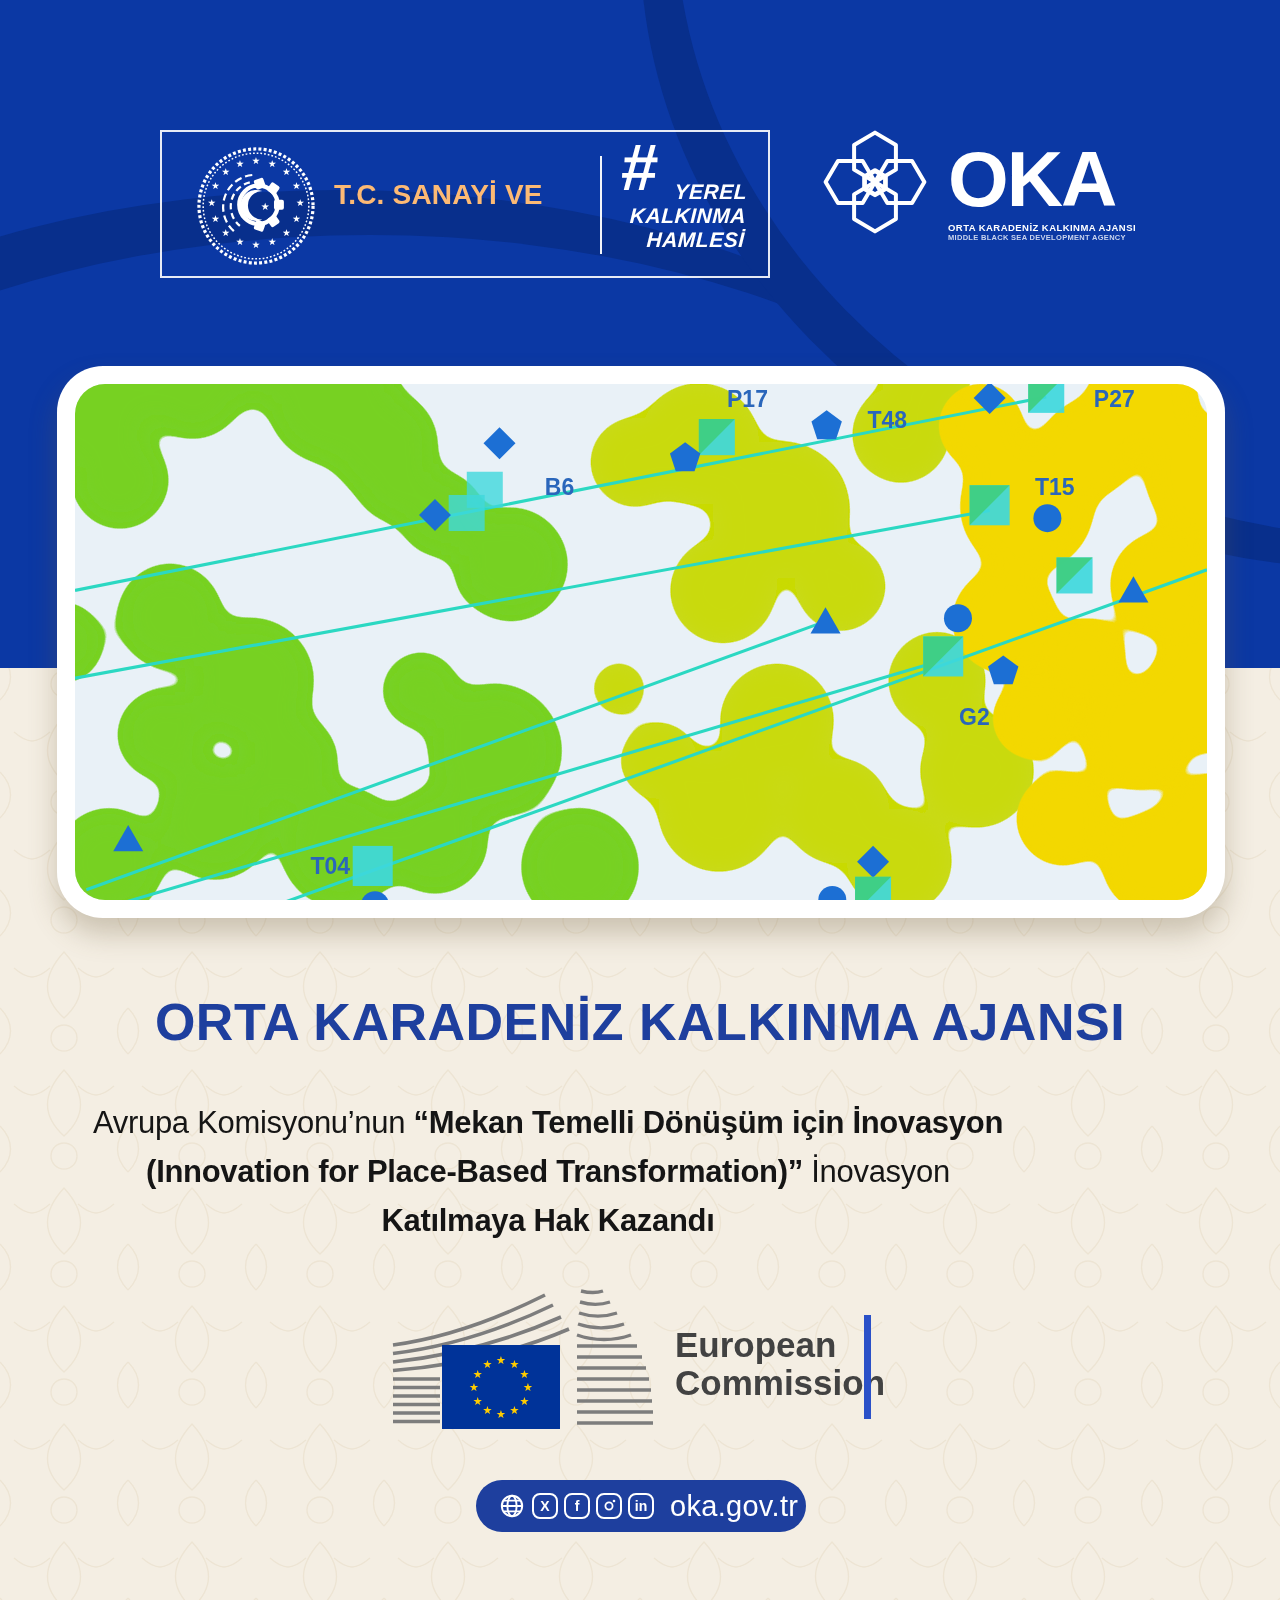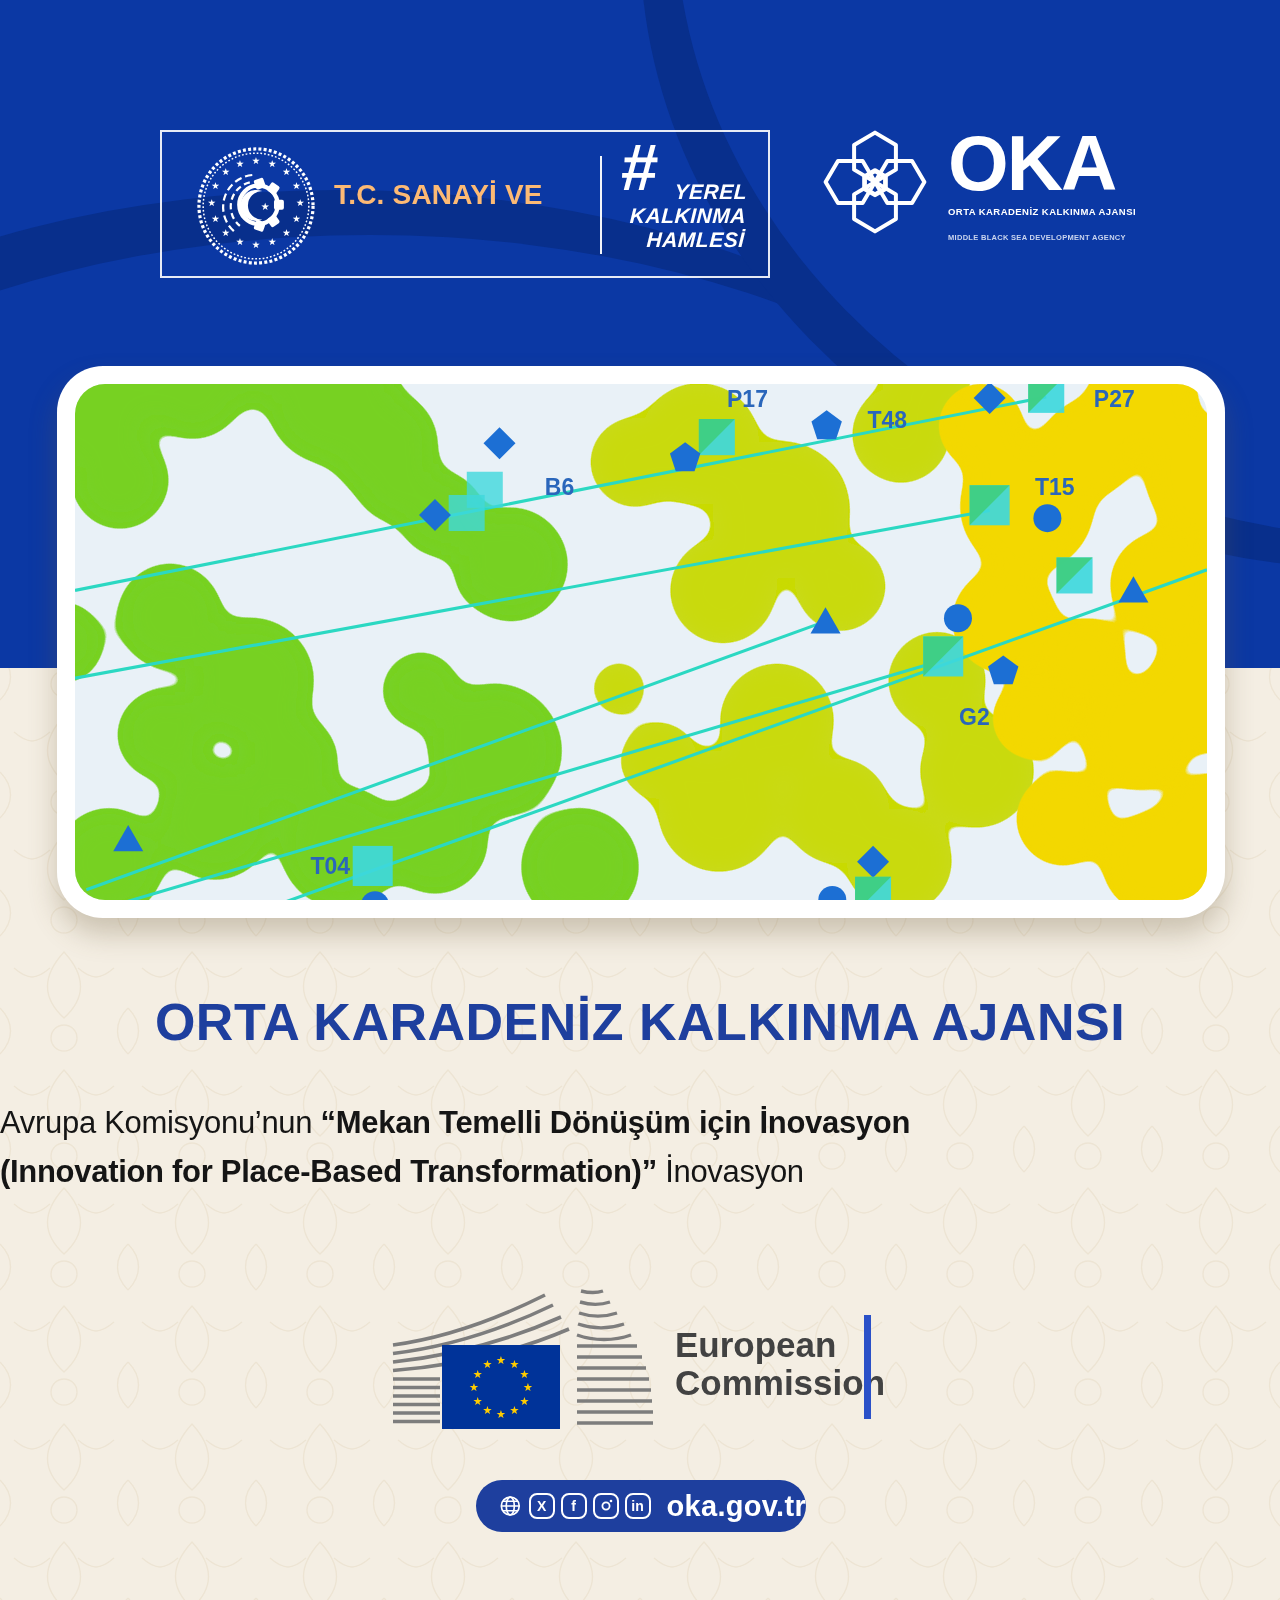--- a/index.html
+++ b/index.html
@@ -26,44 +26,44 @@
   .hashtag{position:absolute;left:458px;top:6px;width:132px;color:#fff;
     font-style:italic;transform:skewX(-3deg);}
   .hash{position:absolute;left:2px;top:-4px;font-size:66px;font-weight:bold;line-height:1;}
   .hlines{position:absolute;left:0;top:42px;width:130px;text-align:right;
     font-weight:bold;font-size:21px;line-height:24px;letter-spacing:.5px;}
   
   .oka{position:absolute;left:818px;top:122px;display:flex;gap:16px;color:#fff;align-items:flex-end;}
   .oka-text{padding-top:8px;}
   .oka-name{font-size:78px;font-weight:bold;line-height:.82;letter-spacing:-2px;}
   .oka-sub1{margin-top:10px;font-size:9.5px;font-weight:bold;letter-spacing:.45px;white-space:nowrap;}
-  .oka-sub2{margin-top:16px;font-size:7.5px;font-weight:bold;letter-spacing:.3px;color:#c9d4ee;white-space:nowrap;}
+  .oka-sub2{margin-top:0;font-size:7.5px;font-weight:bold;letter-spacing:.3px;color:#c9d4ee;white-space:nowrap;}
   
   .card{position:absolute;left:57px;top:366px;width:1168px;height:552px;z-index:2;
     background:#fff;border-radius:46px;box-shadow:0 16px 28px rgba(110,92,60,.30);}
   .map{position:absolute;left:18px;top:18px;right:18px;bottom:18px;
     border-radius:30px;overflow:hidden;background:var(--mapbg,#e9f1f7);}
   .map svg{display:block;width:100%;height:100%;}
   
   .title{position:absolute;left:0;top:992px;width:1280px;z-index:2;text-align:center;
     color:var(--navy,#1e3f9e);font-size:52px;font-weight:bold;letter-spacing:.5px;}
-  .bodytext{position:absolute;left:0;top:1098px;width:1096px;z-index:2;
+  .bodytext{position:absolute;left:0;top:1098px;width:1096px;z-index:2;text-align:center;
     color:var(--text_black,#151515);font-size:31px;line-height:49px;letter-spacing:-.3px;}
   .bodytext b{font-weight:bold;}
   
   .ec{position:absolute;left:385px;top:1283px;z-index:2;}
   .ec-t{font-size:35px;font-weight:bold;fill:var(--ec_text,#424242);}
   
   .pill{position:absolute;left:476px;top:1480px;width:330px;height:52px;z-index:2;
     background:var(--navy,#1e3f9e);border-radius:26px;display:flex;align-items:center;
     gap:6px;padding-left:22px;}
   .icon-box{width:26px;height:26px;border:2px solid #fff;border-radius:8px;
     display:flex;align-items:center;justify-content:center;color:#fff;
     font-size:14px;font-weight:bold;flex:0 0 auto;}
-  .url{color:#fff;font-size:29px;font-weight:bold;letter-spacing:.3px;margin-left:10px;}
+  .url{color:#fff;font-size:29px;font-weight:normal;letter-spacing:.3px;margin-left:10px;}
 </style>
 </head>
 <body>
 
 <div class="poster">
 
   <svg class="pattern">
     <defs>
       <pattern id="motif" width="128" height="118" patternUnits="userSpaceOnUse">
         <g stroke="#e7dcc7" stroke-width="1.4" fill="none" opacity="0.55">
@@ -271,20 +271,21 @@
           </g>
       </svg>
     </div>
   </div>
 
   <div class="title">ORTA KARADENİZ KALKINMA AJANSI</div>
 
   <div class="bodytext">
     <div><span>Avrupa Komisyonu’nun  </span><b>“Mekan Temelli Dönüşüm için İnovasyon</b></div>
     <div><b>(Innovation for Place-Based Transformation)”</b><span> İnovasyon</span></div>
+    <div><b>Katılmaya Hak Kazandı</b></div>
   </div>
 
   <div class="ec">
     <svg width="500" height="152" viewBox="0 0 500 152">
       <g stroke="#7d7d7d" stroke-width="3.6" fill="none">
         <path d="M8 62 C60 55 112 36 160 12"></path>
         <path d="M8 70.5 C62 64 116 47 168 22"></path>
         <path d="M8 79 C64 73 122 58 176 34"></path>
         <path d="M8 87.5 C66 83 128 70 184 46"></path>
         <path d="M8 96 H55"></path>

